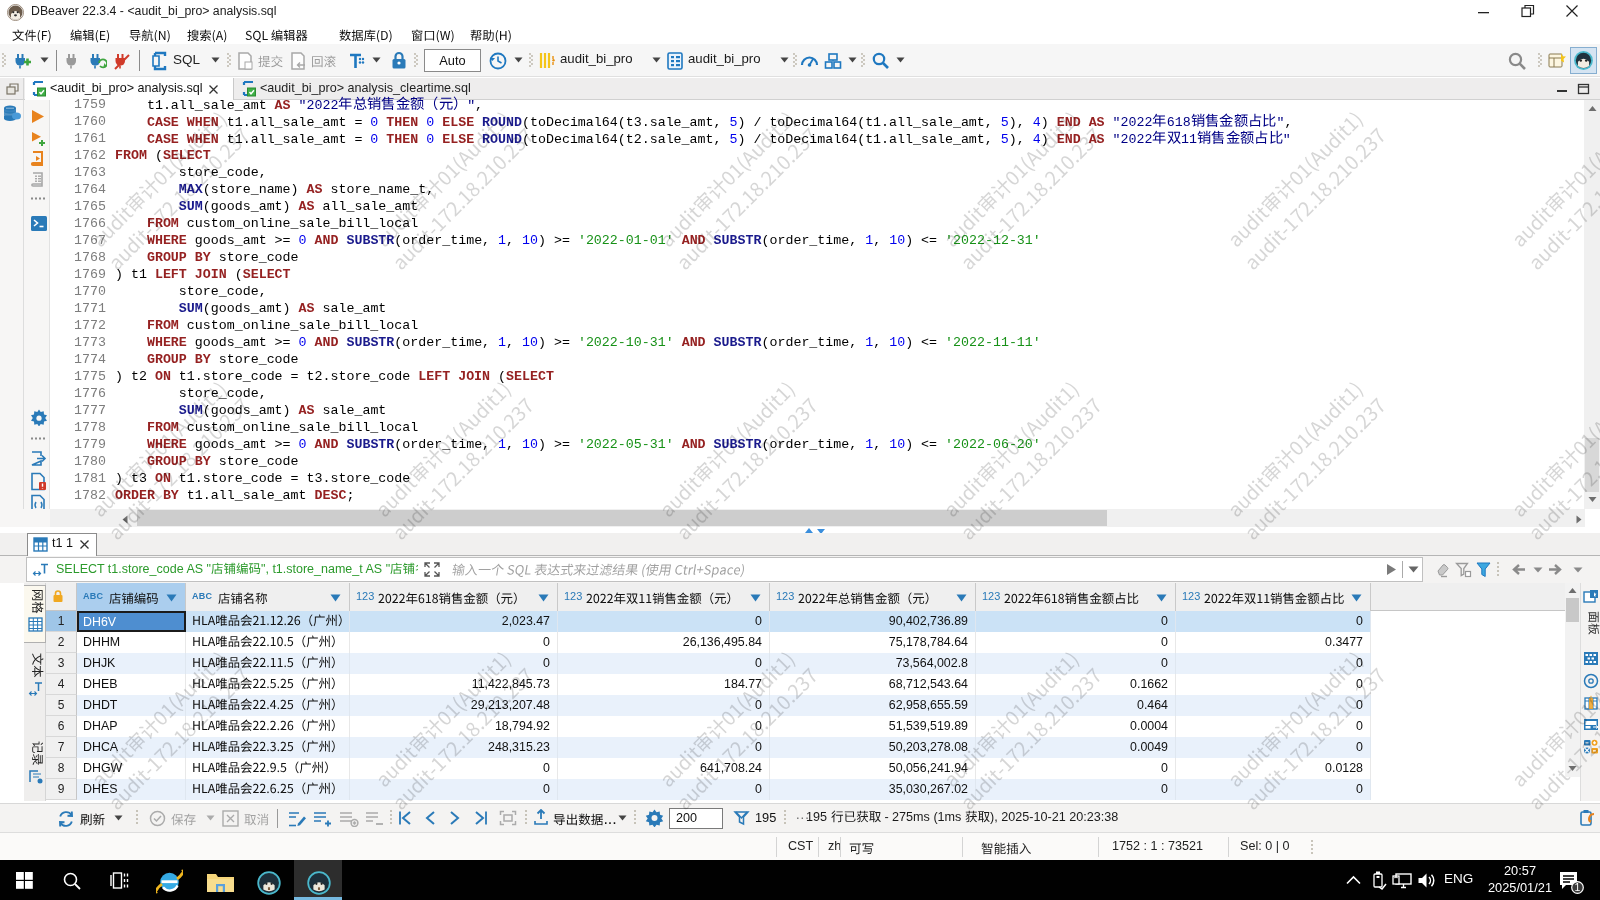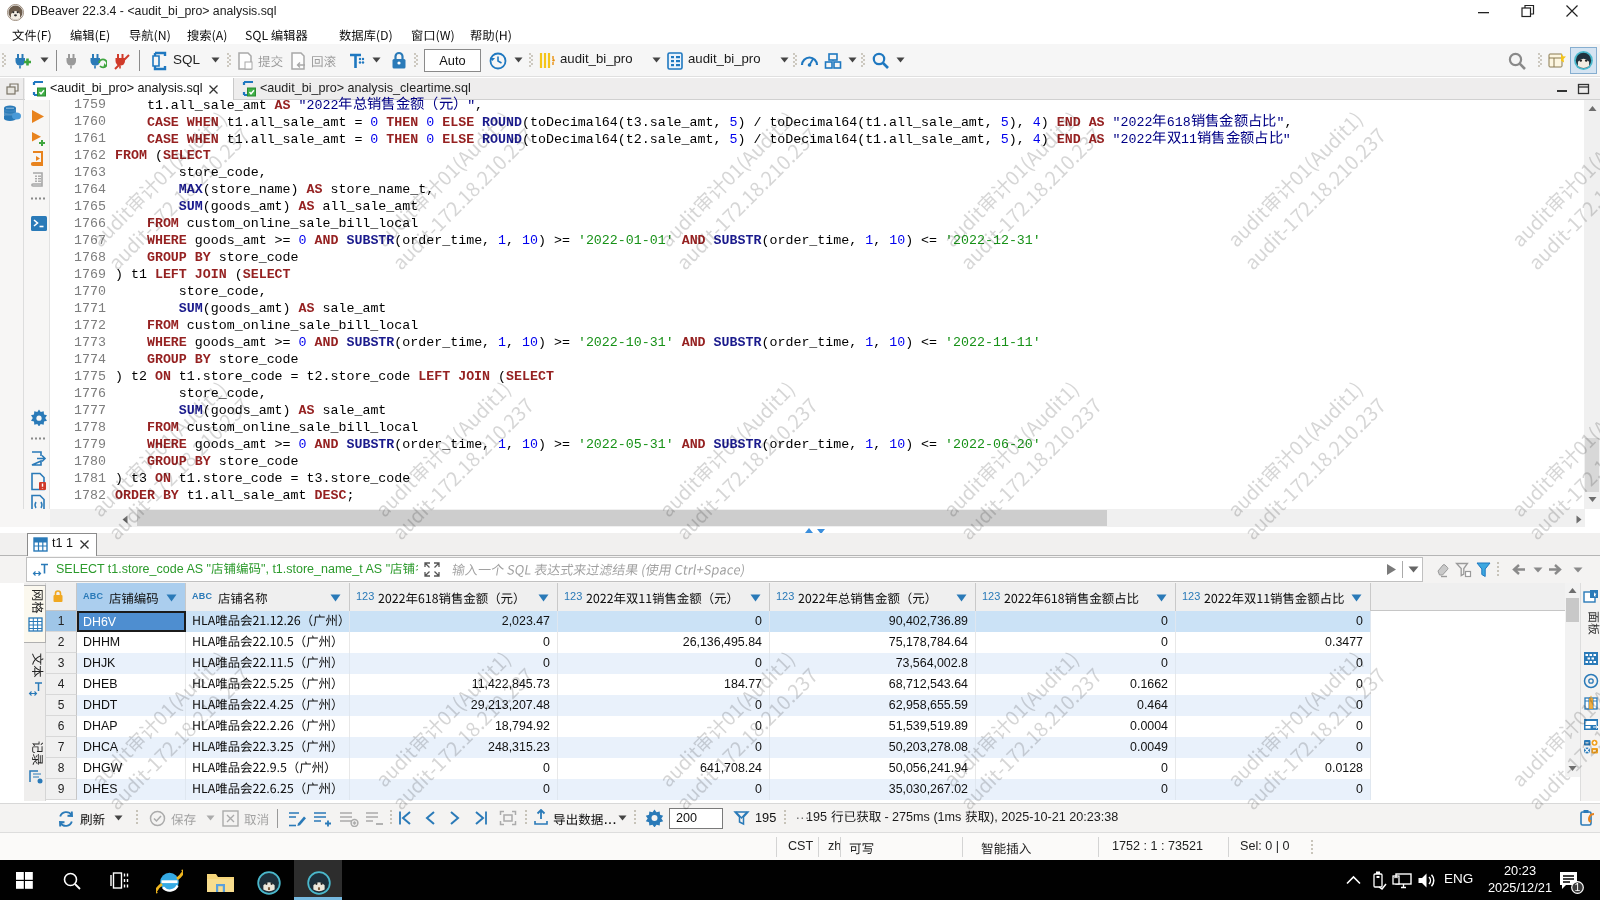--- a/index.html
+++ b/index.html
@@ -1471,22 +1471,22 @@
       <rect x="4" y="1" width="15" height="10" fill="none" stroke="#fff" stroke-width="1.4"></rect>
       <path d="M9 14.5 h5 M11.5 11 v3.5" stroke="#fff" stroke-width="1.3"></path>
       <rect x="1" y="3" width="6" height="8" fill="#010101" stroke="#fff" stroke-width="1.3"></rect>
       <path d="M2.5 5 l1.5-1.5 1.5 1.5" stroke="#fff" fill="none" stroke-width="1.1"></path>
     </svg>
 <svg class="abs" style="left:1417px;top:12px" width="19" height="17" viewBox="0 0 19 17">
       <path d="M1.5 6 h3.5 l4.5 -4.5 v14 L5 11 H1.5z" fill="#fff"></path>
       <path d="M12 5 a5 5 0 0 1 0 7 M14.5 2.8 a8.3 8.3 0 0 1 0 11.4" stroke="#fff" stroke-width="1.5" fill="none"></path>
     </svg>
 <div class="abs" style="left:1444px;top:11px;color:#fff;font-size:13.5px">ENG</div>
-<div class="abs" style="left:1477px;top:3px;width:86px;text-align:center;color:#fff;font-size:12.8px">20:23</div>
-<div class="abs" style="left:1477px;top:20px;width:86px;text-align:center;color:#fff;font-size:12.8px">2025/12/21</div>
+<div class="abs" style="left:1477px;top:3px;width:86px;text-align:center;color:#fff;font-size:12.8px">20:57</div>
+<div class="abs" style="left:1477px;top:20px;width:86px;text-align:center;color:#fff;font-size:12.8px">2025/01/21</div>
 <svg class="abs" style="left:1558px;top:10px" width="26" height="24" viewBox="0 0 26 24">
       <path d="M2 2 h17 v13 h-11 l-4 4 v-4 h-2z" fill="#fff"></path>
       <g stroke="#010101" stroke-width="1.3">
         <path d="M5 6 h11 M5 9 h11 M5 12 h7"></path>
       </g>
       <circle cx="19.5" cy="17.5" r="5.8" fill="#3a3a3a" stroke="#fff" stroke-width="1.2"></circle>
       <text x="19.5" y="21.3" text-anchor="middle" font-size="10.5" fill="#fff" font-family="Liberation Sans">1</text>
     </svg>
 </div>
 <svg class="abs wm" style="left:0;top:0;z-index:60" width="1600" height="860">

